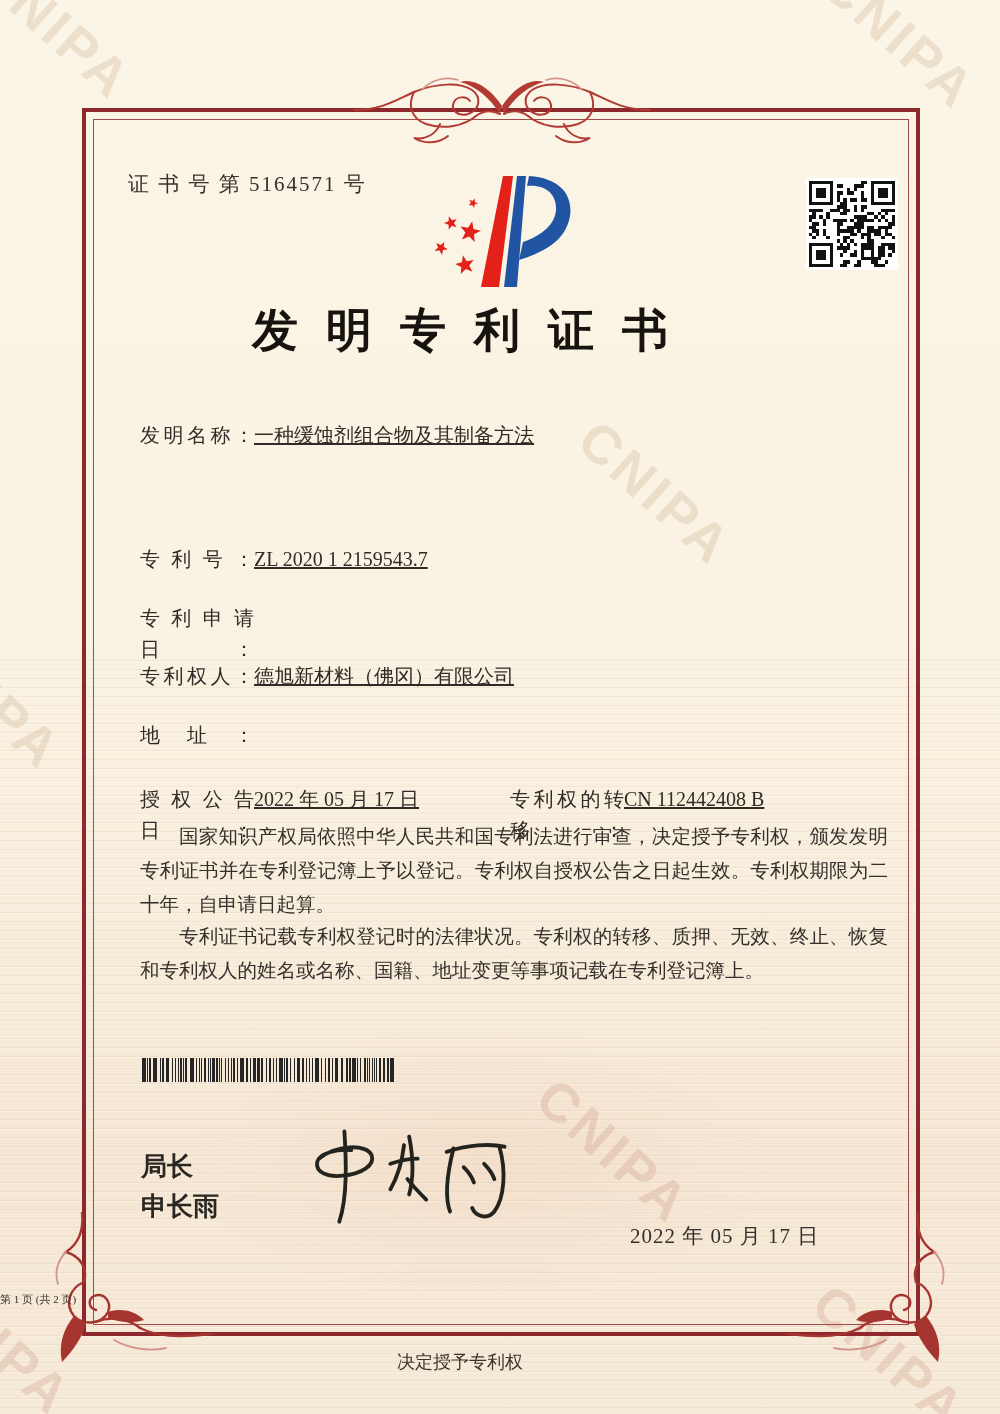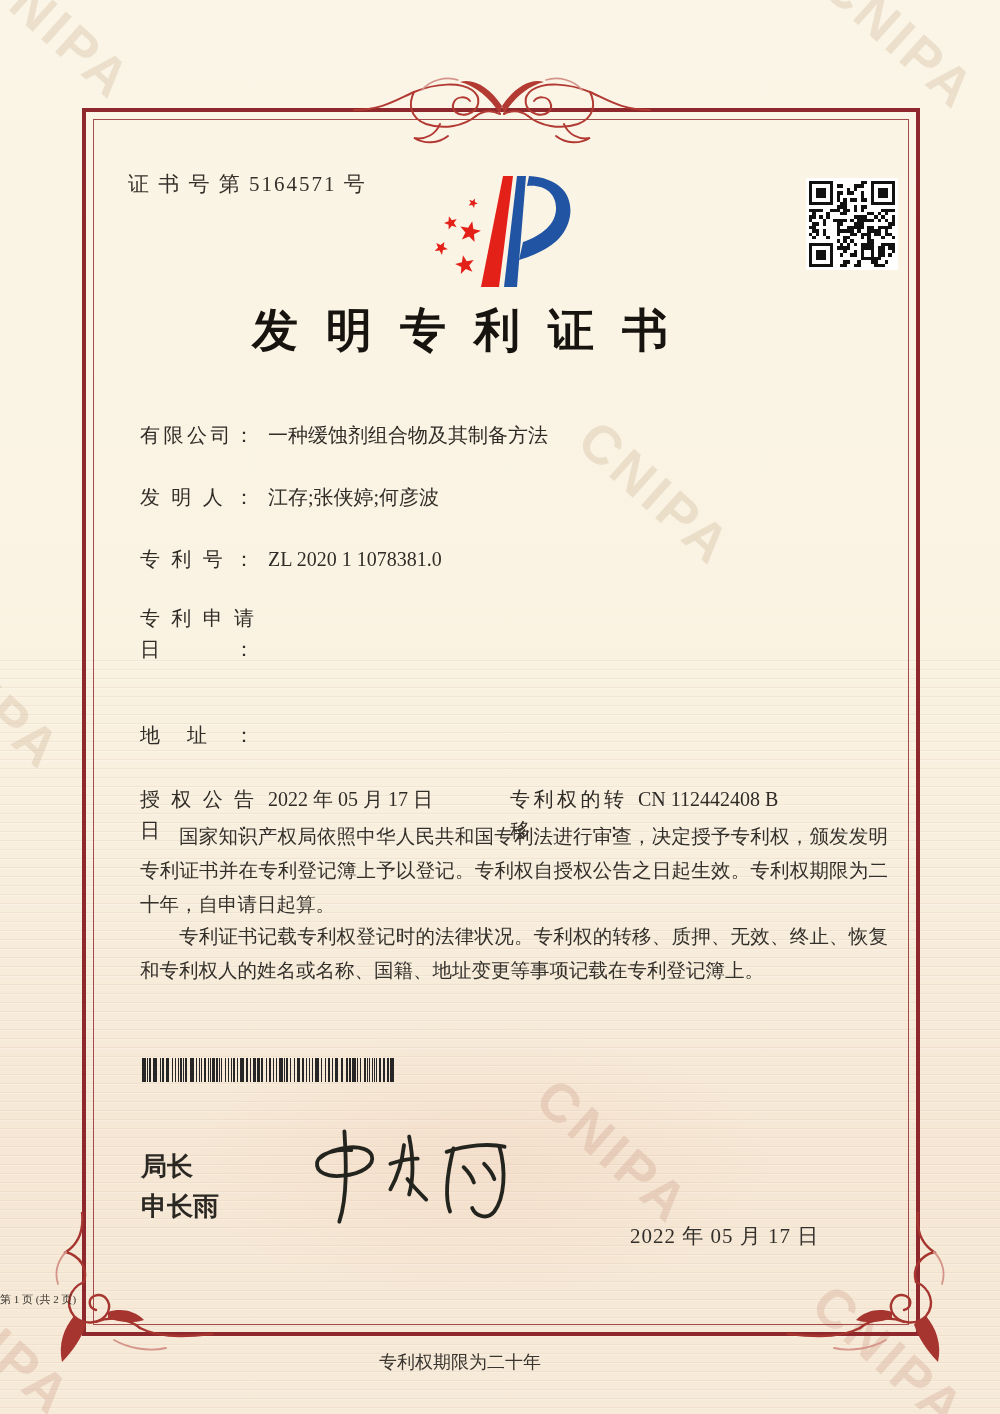--- a/index.html
+++ b/index.html
@@ -30,21 +30,21 @@
   .cert-no{position:absolute;left:128px;top:170px;font-size:21px;letter-spacing:2px;color:#35302a;}
   .qr{position:absolute;left:806px;top:178px;width:86px;height:86px;background:#fff;padding:3px;}
   .logo{position:absolute;left:425px;top:168px;width:150px;height:126px;}
   .title{
     position:absolute;left:0;right:80px;top:300px;text-align:center;
     font-size:46px;font-weight:600;letter-spacing:28px;padding-left:28px;color:#17130e;
   }
   
   .frow{position:absolute;left:140px;display:flex;font-size:20px;line-height:31px;}
   .flabel{display:inline-block;width:114px;text-align:justify;text-align-last:justify;flex:none;color:#2f2b26;}
-  .fvalue{margin-left:14px;white-space:pre-line;color:#2f2b26;}
+  .fvalue{white-space:pre-line;color:#2f2b26;text-decoration:underline;}
   .frow.r0{top:420px}.frow.r1{top:482px}.frow.r2{top:544px}.frow.r3{top:603px}
   .frow.r4{top:661px}.frow.r5{top:720px}.frow.r6{top:784px}.frow.r7{top:784px;left:510px}
   
   .para{position:absolute;left:140px;width:748px;font-size:19.5px;line-height:34px;text-align:justify;text-indent:2em;color:#33302b;}
   .para.p1{top:820px}.para.p2{top:920px}
   .barcode{position:absolute;left:142px;top:1058px;width:254px;height:24px;}
   
   .sig-titles{position:absolute;left:141px;top:1146px;font-family:"Liberation Sans","DejaVu Sans",sans-serif;font-weight:600;font-size:26px;line-height:40px;color:#2b2823;}
   .sig-script{position:absolute;left:295px;top:1118px;width:230px;height:112px;}
   .issue-date{position:absolute;left:630px;top:1222px;font-size:21px;letter-spacing:1px;color:#33302b;}
@@ -316,33 +316,33 @@
     <path d="M104,8 C136,10 148,28 145,48 C141,72 120,84 94,92 L98,74 C118,67 130,56 131,42 C132,26 120,16 102,18 Z" fill="#2155a3"></path>
   <polygon points="49.9,30.4 49.8,33.9 53.0,35.4 49.6,36.4 49.1,39.9 47.2,36.9 43.7,37.6 45.9,34.8 44.2,31.7 47.5,33.0" fill="#e32119"></polygon>
       <polygon points="23.9,48.3 26.9,52.2 31.7,51.0 28.9,55.0 31.6,59.2 26.9,57.8 23.7,61.6 23.6,56.7 19.0,54.9 23.6,53.2" fill="#e32119"></polygon>
       <polygon points="47.2,53.2 48.4,60.9 55.9,62.7 49.0,66.3 49.6,74.0 44.1,68.5 36.9,71.4 40.4,64.5 35.4,58.6 43.1,59.8" fill="#e32119"></polygon>
       <polygon points="19.4,73.9 18.7,78.7 22.9,81.3 18.0,82.1 16.9,86.9 14.6,82.6 9.7,83.0 13.1,79.5 11.2,74.9 15.6,77.1" fill="#e32119"></polygon>
       <polygon points="38.0,87.2 41.7,93.2 48.7,92.1 44.2,97.5 47.4,103.8 40.8,101.1 35.8,106.1 36.3,99.1 30.1,95.9 36.9,94.2" fill="#e32119"></polygon>
     </svg>
   <div class="title">发明专利证书</div>
 
   <div class="frow r0">
-    <span class="flabel">有限公司：</span>
+    <span class="flabel">发明名称：</span>
     <span class="fvalue">一种缓蚀剂组合物及其制备方法</span>
-  </div>
-  <div class="frow r1">
-    <span class="flabel">发明人：</span>
-    <span class="fvalue">江存;张侠婷;何彦波</span>
   </div>
   <div class="frow r2">
     <span class="flabel">专利号：</span>
-    <span class="fvalue">ZL 2020 1 1078381.0</span>
+    <span class="fvalue">ZL 2020 1 2159543.7</span>
   </div>
   <div class="frow r3">
     <span class="flabel">专利申请日：</span>
+  </div>
+  <div class="frow r4">
+    <span class="flabel">专利权人：</span>
+    <span class="fvalue">德旭新材料（佛冈）有限公司</span>
   </div>
   <div class="frow r5">
     <span class="flabel">地址：</span>
   </div>
   <div class="frow r6">
     <span class="flabel">授权公告日：</span>
     <span class="fvalue">2022 年 05 月 17 日</span>
   </div>
   <div class="frow r7">
     <span class="flabel">专利权的转移：</span>
@@ -441,15 +441,15 @@
       <path d="M178,34 C202,26 228,24 246,28"></path>
       <path d="M186,30 C178,62 176,88 182,104"></path>
       <path d="M240,28 C248,56 246,88 234,104 C226,114 212,110 208,100"></path>
       <path d="M198,52 C204,58 208,64 210,70"></path>
       <path d="M222,48 C228,54 232,60 234,66"></path>
     </g>
   </svg>
 
   <div class="issue-date">2022 年 05 月 17 日</div>
   <div class="page-info">第 1 页 (共 2 页)</div>
-  <div class="cont-note">专利权期限为二十年</div>
+  <div class="cont-note">决定授予专利权</div>
 
 </div>
 
 </body></html>

